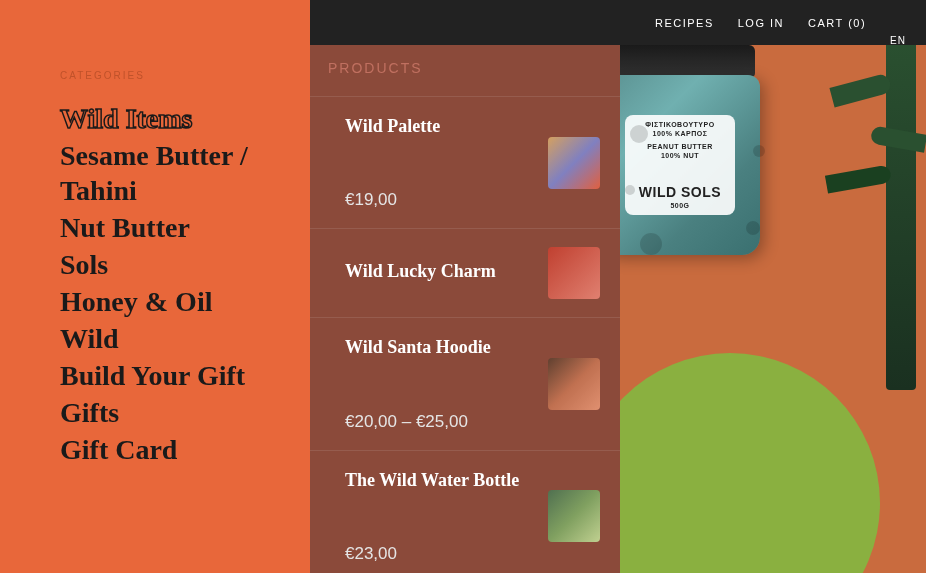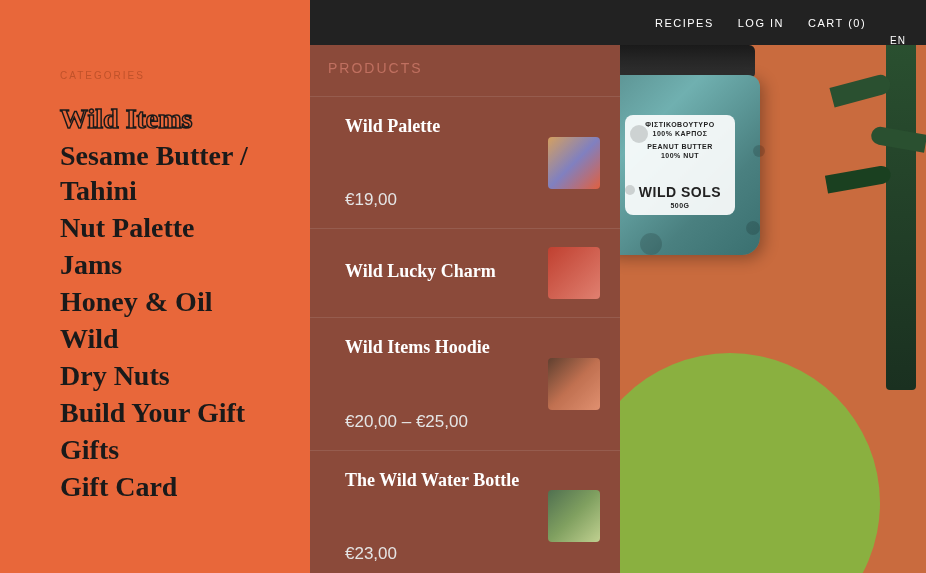--- a/index.html
+++ b/index.html
@@ -385,25 +385,24 @@
   </div>
 
   <div class="bottom-circle"></div>
 </div>
 
 <div class="sidebar">
   <div class="categories-label">CATEGORIES</div>
 
   <div class="category-item highlighted">Wild Items</div>
   <div class="category-item">Sesame Butter / Tahini</div>
-  <div class="category-item">Nut Palette</div>
-  <div class="category-item">Jams</div>
+  <div class="category-item">Nut Butter</div>
+  <div class="category-item">Sols</div>
   <div class="category-item">Honey &amp; Oil</div>
   <div class="category-item">Wild</div>
-  <div class="category-item">Dry Nuts</div>
   <div class="category-item">Build Your Gift</div>
   <div class="category-item">Gifts</div>
   <div class="category-item">Gift Card</div>
 </div>
 
 <div class="dropdown-panel">
   <div class="close-btn">×</div>
   <div class="products-label">PRODUCTS</div>
 
   <div class="product-item">
@@ -416,21 +415,21 @@
 
   <div class="product-item">
     <div class="product-info">
       <span class="product-name">Wild Lucky Charm</span>
     </div>
     <div class="product-thumb thumb-charm"></div>
   </div>
 
   <div class="product-item">
     <div class="product-info">
-      <span class="product-name">Wild Items Hoodie</span>
+      <span class="product-name">Wild Santa Hoodie</span>
       <span class="product-price">€20,00 – €25,00</span>
     </div>
     <div class="product-thumb thumb-hoodie"></div>
   </div>
 
   <div class="product-item">
     <div class="product-info">
       <span class="product-name">The Wild Water Bottle</span>
       <span class="product-price">€23,00</span>
     </div>

